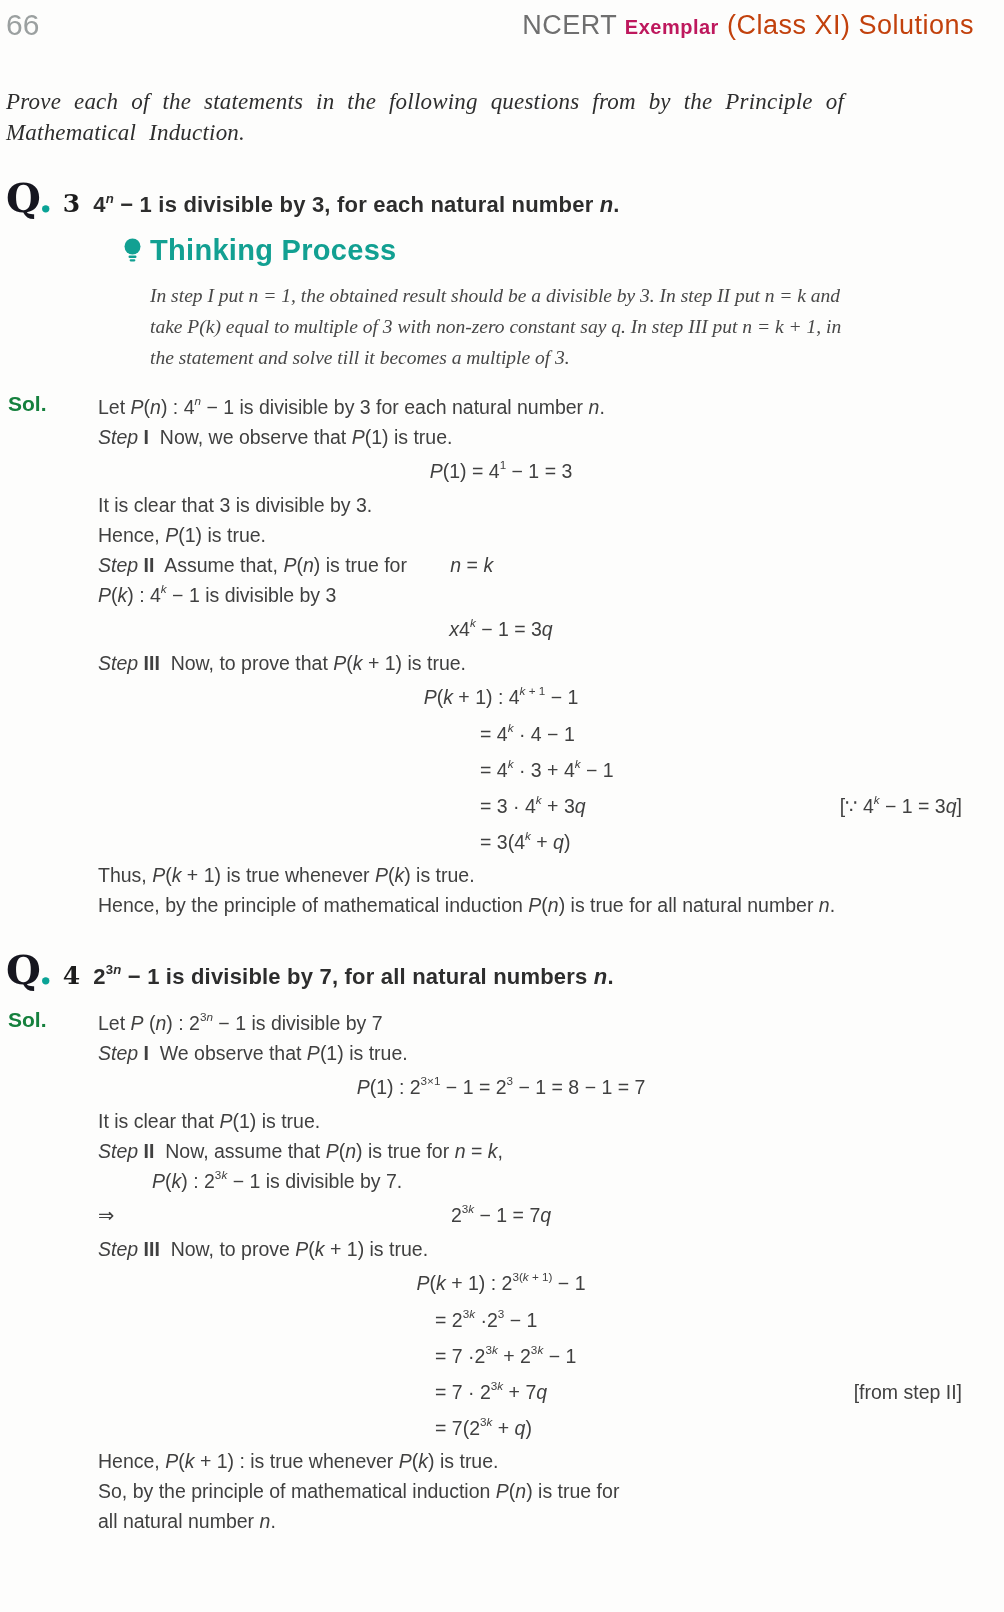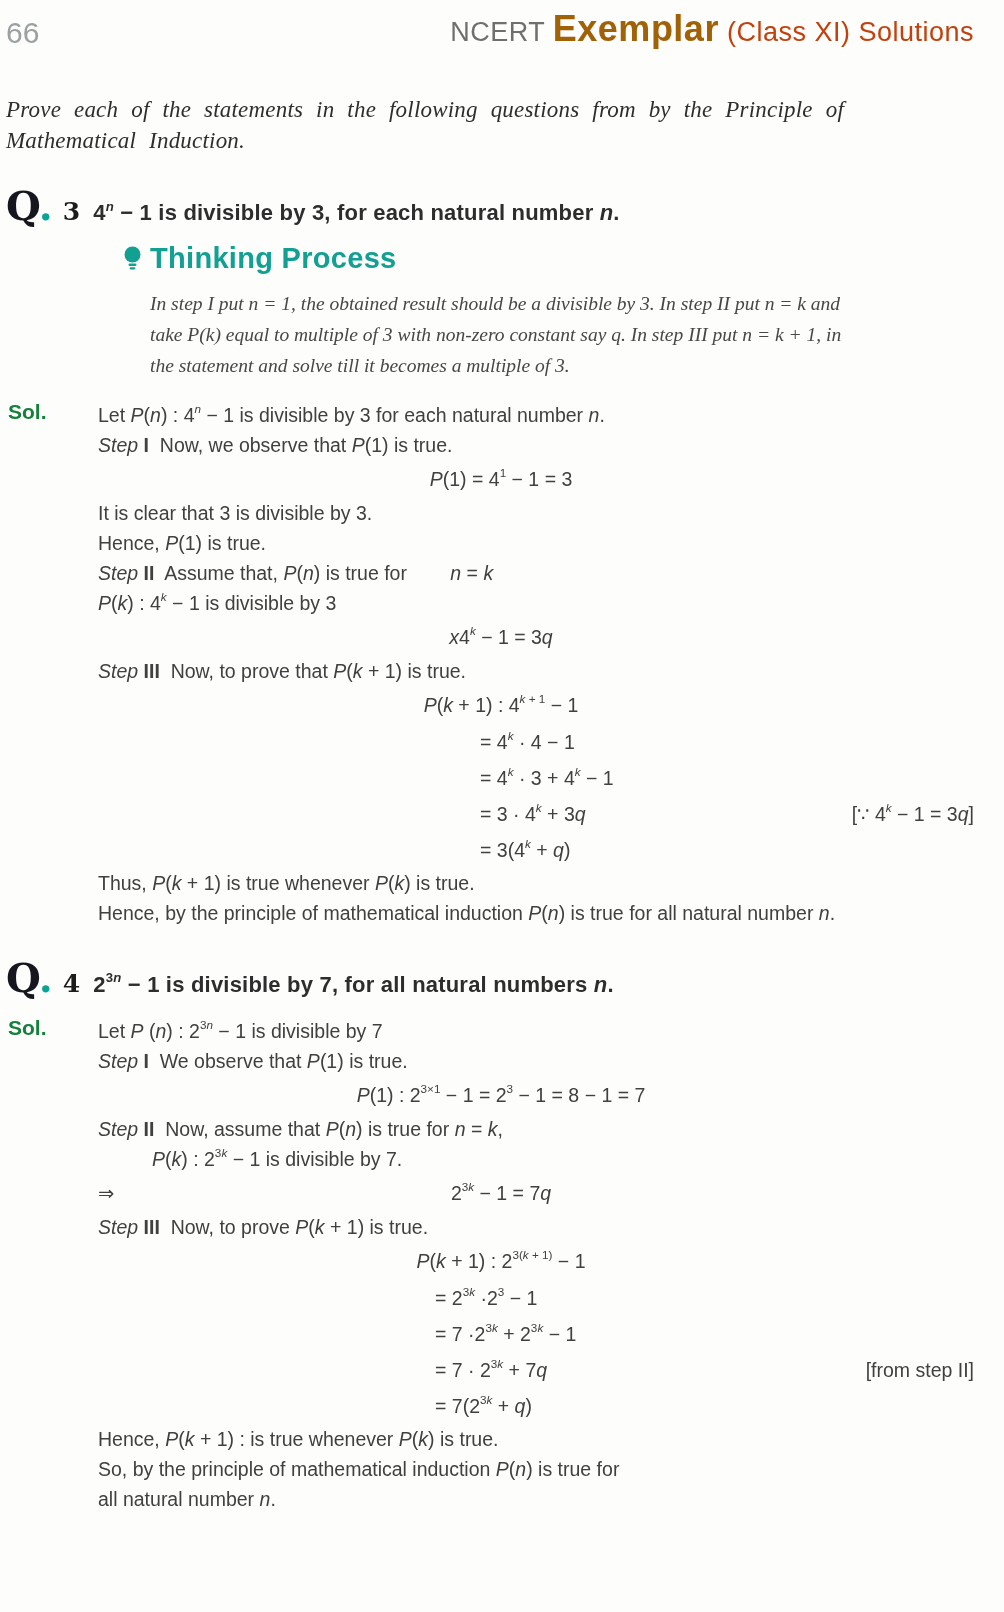--- a/index.html
+++ b/index.html
@@ -3,24 +3,24 @@
 <meta charset="utf-8">
 <style>
   html,body{margin:0;padding:0;}
   body{
     width:1004px;height:1612px;overflow:hidden;background:#fdfdfc;
     font-family:"Liberation Sans",sans-serif;color:#3c3c3c;
   }
   .page{width:1004px;height:1612px;overflow:hidden;box-sizing:border-box;
     padding:8px 30px 0 6px;position:relative;background:#fdfdfc;}
   
-  .header{display:flex;justify-content:space-between;align-items:flex-end;}
+  .header{display:flex;justify-content:space-between;align-items:center;}
   .page-num{font-size:30px;color:#9ba0a0;}
   .brand{font-size:27px;color:#6f6f6f;letter-spacing:.5px;}
-  .brand-bold{font-weight:bold;color:#a16207;font-size:36px;}
+  .brand-bold{font-weight:bold;color:#be185d;font-size:20px;}
   .brand-suffix{color:#c2410c;}
   
   .intro{margin:44px 0 0 0;font-family:"Liberation Serif",serif;font-style:italic;
     font-size:23px;line-height:1.35;color:#2e2e2e;white-space:pre-wrap;
     word-spacing:7px;letter-spacing:.2px;}
   
   .q-row{display:flex;align-items:baseline;margin-top:30px;}
   .q-mark{font-family:"DejaVu Serif",serif;font-weight:bold;font-size:40px;
     line-height:1;color:#16161f;}
   .q-dot{color:#0aa396;}
@@ -39,21 +39,21 @@
   .sol-label{font-weight:bold;font-size:21px;color:#15803d;padding-left:2px;}
   .sol-body{font-size:19.5px;color:#404040;}
   .line{position:relative;white-space:pre-wrap;line-height:30px;margin-left:28px;}
   .line--center{text-align:center;line-height:38px;padding-right:70px;}
   .line--eq{line-height:36px;}
   .q3sol .line--eq{margin-left:410px;}
   .q4sol .line--eq{margin-left:365px;}
   .line--body2{margin-left:82px;}
   .line--arrow{text-align:center;line-height:38px;padding-right:70px;}
   .arrow-sym{position:absolute;left:0;top:0;}
-  .side-note{position:absolute;right:0;top:0;white-space:pre;}
+  .side-note{position:absolute;right:12px;top:0;white-space:pre;}
   sup{font-size:.6em;line-height:0;vertical-align:baseline;position:relative;top:-.7em;}
 </style>
 </head>
 <body>
 
 <div class="page">
 
   <div class="header">
     <span class="page-num">66</span>
     <span class="brand"><span>NCERT </span><span class="brand-bold">Exemplar</span><span class="brand-suffix"> (Class XI) Solutions</span></span>
@@ -111,20 +111,21 @@
     <span class="q-num">4</span>
     <span class="q-text">2<sup>3<i>n</i></sup> − 1 is divisible by 7, for all natural numbers <i>n</i>.</span>
   </div>
 
   <div class="sol q4sol">
     <div class="sol-label">Sol.</div>
     <div class="sol-body">
         <div class="line line--body">Let <i>P</i> (<i>n</i>) : 2<sup>3<i>n</i></sup> − 1 is divisible by 7</div>
         <div class="line line--body"><i>Step</i> <b>I</b>  We observe that <i>P</i>(1) is true.</div>
         <div class="line line--center"><i>P</i>(1) : 2<sup>3×1</sup> − 1 = 2<sup>3</sup> − 1 = 8 − 1 = 7</div>
+        <div class="line line--body">It is clear that <i>P</i>(1) is true.</div>
         <div class="line line--body"><i>Step</i> <b>II</b>  Now, assume that <i>P</i>(<i>n</i>) is true for <i>n</i> = <i>k</i>,</div>
         <div class="line line--body2"><i>P</i>(<i>k</i>) : 2<sup>3<i>k</i></sup> − 1 is divisible by 7.</div>
         <div class="line line--arrow"><span class="arrow-sym">⇒</span><span>2<sup>3<i>k</i></sup> − 1 = 7<i>q</i></span></div>
         <div class="line line--body"><i>Step</i> <b>III</b>  Now, to prove <i>P</i>(<i>k</i> + 1) is true.</div>
         <div class="line line--center"><i>P</i>(<i>k</i> + 1) : 2<sup>3(<i>k</i> + 1)</sup> − 1</div>
         <div class="line line--eq">= 2<sup>3<i>k</i></sup> ·2<sup>3</sup> − 1</div>
         <div class="line line--eq">= 7 ·2<sup>3<i>k</i></sup> + 2<sup>3<i>k</i></sup> − 1</div>
         <div class="line line--eq">= 7 · 2<sup>3<i>k</i></sup> + 7<i>q</i><span class="side-note">[from step II]</span></div>
         <div class="line line--eq">= 7(2<sup>3<i>k</i></sup> + <i>q</i>)</div>
         <div class="line line--body">Hence, <i>P</i>(<i>k</i> + 1) : is true whenever <i>P</i>(<i>k</i>) is true.</div>

